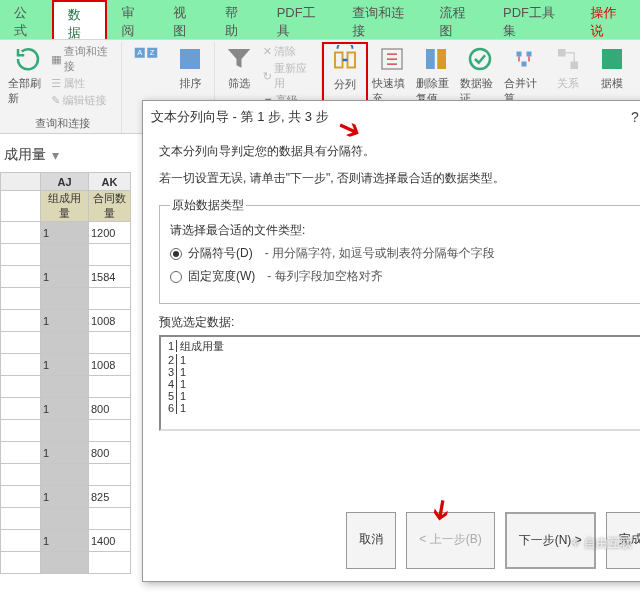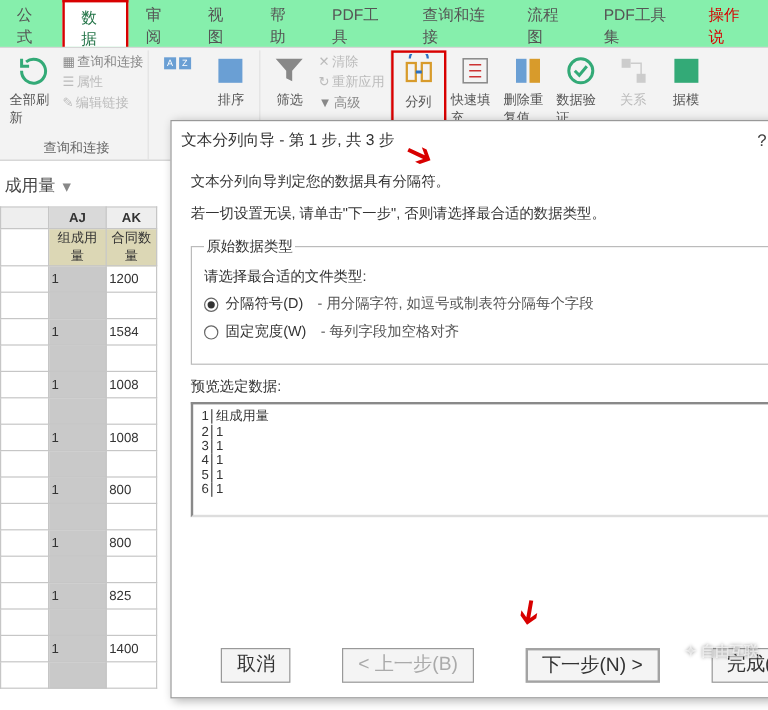--- a/index.html
+++ b/index.html
@@ -45,21 +45,21 @@
   .radio-row .dot { width:12px; height:12px; border:1px solid #666; border-radius:50%; display:inline-flex; align-items:center; justify-content:center; }
   .radio-row .dot.on::after { content:""; width:6px; height:6px; background:#333; border-radius:50%; }
   .radio-row .k { font-size:12px; }
   .radio-row .d { font-size:12px; color:#555; margin-left:6px; }
   .preview-label { margin:10px 0 4px; }
   .preview { border:2px inset #ddd; min-height:96px; background:#fff; padding:2px 4px; font-family:monospace; font-size:11px; position:relative; overflow:hidden; }
   .preview .l { white-space:pre; }
   .preview .num { border-right:1px solid #444; display:inline-block; width:12px; text-align:right; padding-right:2px; }
   .scrollbar { position:absolute; right:2px; top:2px; bottom:22px; width:16px; background:#eee; border:1px solid #ccc; }
   .dlg-btns { position:absolute; bottom:12px; right:14px; display:flex; gap:10px; }
-  .dlg-btn { border:1px solid #999; background:#f4f4f4; padding:2px 12px; font-size:16px; color:#333;margin-left:33px; }
+  .dlg-btn { border:1px solid #999; background:#f4f4f4; padding:18px 12px; font-size:12px; color:#333; }
   .dlg-btn.primary { border:2px solid #a3a3a3; }
   .arrow { position:absolute; color:#d80000; font-size:28px; }
   .arrow.a1 { left:338px; top:112px; transform:rotate(25deg); }
   .arrow.a2 { left:430px; top:494px; transform:rotate(100deg); }
   .wm { position:absolute; right:8px; bottom:40px; color:rgba(255,255,255,.6); font-size:12px; font-weight:bold; text-shadow:0 0 3px rgba(0,0,0,.4); pointer-events:none; }
 </style>
 </head>
 <body>
 
 <div class="tabs">
@@ -159,20 +159,27 @@
           </svg>
         <span>删除重复值</span>
       </div>
       <div class="btn-lg">
         <svg viewBox="0 0 24 24">
             <circle cx="12" cy="12" r="8" fill="none" stroke="#3a7" stroke-width="2"></circle>
             <path d="M8 12l3 3 5-6" stroke="#3a7" stroke-width="2" fill="none"></path>
           </svg>
         <span>数据验证</span>
       </div>
+      <div class="btn-lg">
+        <svg viewBox="0 0 24 24">
+            <path d="M6 6h4v4H6zM14 6h4v4h-4zM10 14h4v4h-4z" fill="#6a9fd4"></path>
+            <path d="M8 10v4M16 10v4" stroke="#d33"></path>
+          </svg>
+        <span>合并计算</span>
+      </div>
       <div class="btn-lg" style="color:#bbb">
         <svg viewBox="0 0 24 24">
             <rect x="4" y="4" width="6" height="6" fill="#ccc"></rect>
             <rect x="14" y="14" width="6" height="6" fill="#ccc"></rect>
             <path d="M10 7h7v10" stroke="#ccc" fill="none"></path>
           </svg>
         <span>关系</span>
       </div>
       <div class="btn-lg">
         <svg viewBox="0 0 24 24">

